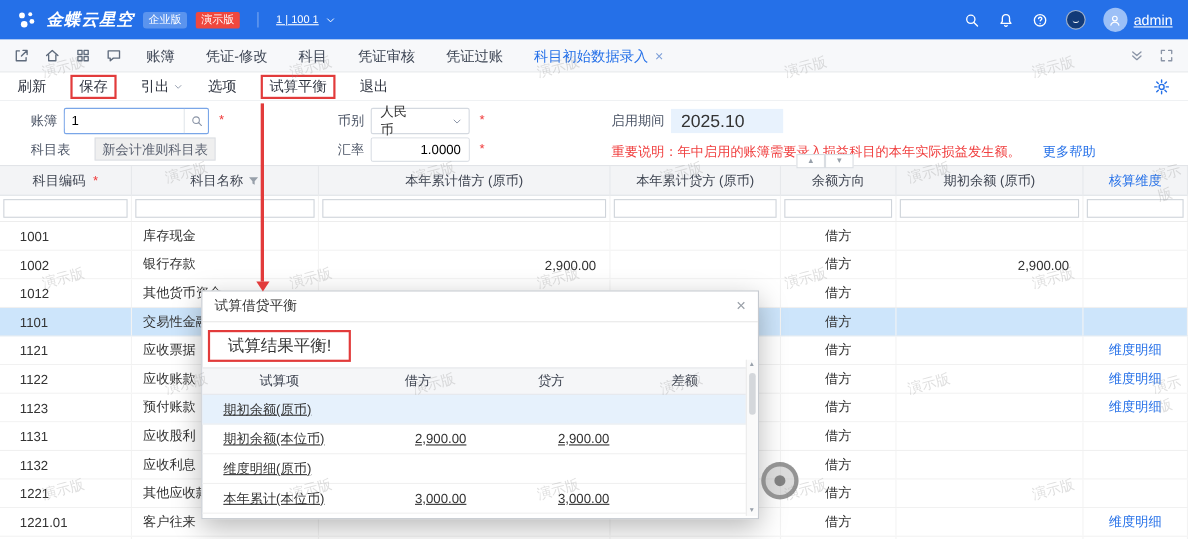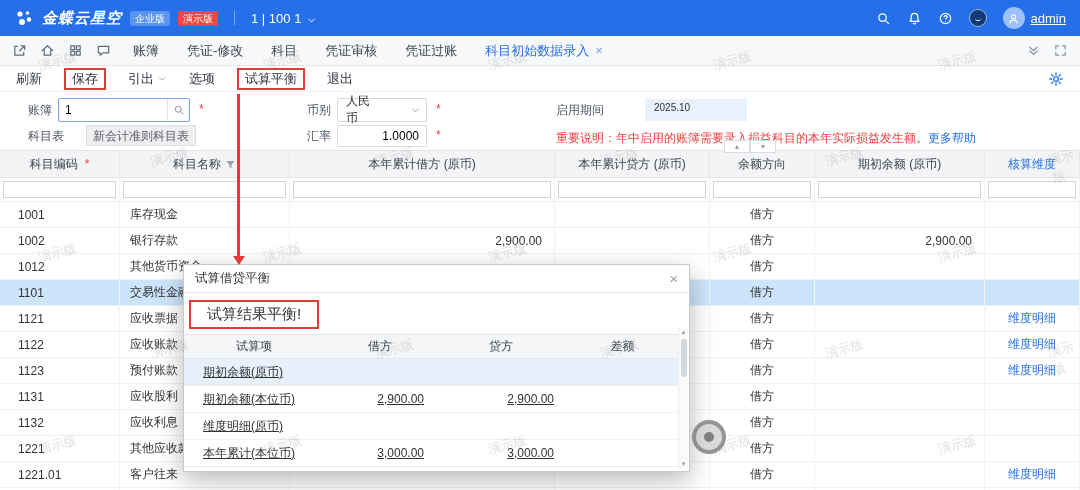--- a/index.html
+++ b/index.html
@@ -8,21 +8,21 @@
   .app { position:relative; width:1080px; height:490px; overflow:hidden; background:#fff; }
 
   
   .topbar { height:36px; background:#2570e8; display:flex; align-items:center; padding:0 14px; gap:8px; color:#fff; }
   .logo-mark { width:20px; height:20px; }
   .brand { font-size:15px; font-weight:bold; letter-spacing:1px; font-style:italic; }
   .pill { font-size:10px; padding:1px 5px; border-radius:3px; line-height:13px; }
   .pill.ver { background:rgba(255,255,255,.25); color:#fff; }
   .pill.demo { background:#f0483e; color:#fff; border-radius:2px; }
   .tb-div { width:1px; height:14px; background:rgba(255,255,255,.4); margin:0 8px; }
-  .account { font-size:13px; display:flex; align-items:flex-end; gap:5px; }
+  .account { font-size:10px; display:flex; align-items:flex-end; gap:5px;text-decoration:underline; }
   .tb-right { margin-left:auto; display:flex; align-items:center; gap:16px;text-decoration:underline; }
   .ic { width:15px; height:15px; stroke:currentColor; fill:none; stroke-width:1.3; stroke-linecap:round; stroke-linejoin:round; display:block; }
   .assist { width:18px; height:18px; border-radius:50%; background:#123a78; border:1px solid rgba(255,255,255,.6); position:relative; }
   .assist::after { content:""; position:absolute; left:5px; top:7px; width:6px; height:3px; border-bottom:1.5px solid #fff; border-radius:0 0 4px 4px; }
   .avatar-wrap { display:flex; align-items:center; gap:6px; font-size:13px; }
   .avatar { width:22px; height:22px; border-radius:50%; background:#9cc0f7; display:flex; align-items:center; justify-content:center; color:#fff; }
 
   
   .tabbar { height:30px; background:#f7f8fa; border-bottom:1px solid #e4e6e8; display:flex; align-items:center; padding:0 12px; }
   .tb-icons { display:flex; align-items:center; gap:13px; color:#5f6b7c; margin-right:22px; }
@@ -46,22 +46,22 @@
   .req { color:#f03e3e; margin-left:3px; }
   .book-box { position:absolute; left:58px; top:6px; width:132px; height:24px; border:1px solid #7aa6e8; border-radius:2px; display:flex; align-items:center; background:#fff; }
   .book-box input { flex:1; border:0; outline:none; padding:0 6px; font-size:12px; width:100px; font-family:inherit; }
   .book-box .mag { width:22px; height:100%; border-left:1px solid #e2e6ec; display:flex; align-items:center; justify-content:center; color:#8a94a6; }
   .chart-box { position:absolute; left:86px; top:33px; width:110px; height:21px; background:#efefef; border:1px solid #dcdfe4; color:#5a6170; padding:2px 6px; font-size:12px; overflow:hidden; white-space:nowrap; }
   .sel { position:absolute; left:337px; top:6px; width:90px; height:24px; border:1px solid #d4d9e0; border-radius:2px; display:flex; align-items:center; padding:0 5px 0 8px; background:#fff; cursor:pointer;gap:36px; }
   .sel span { flex:1; }
   .sel .ic { width:11px; height:11px; color:#8a94a6; }
   .rate-box { position:absolute; left:337px; top:33px; width:90px; height:22px; border:1px solid #d4d9e0; border-radius:2px; }
   .rate-box input { width:100%; height:100%; border:0; outline:none; text-align:right; padding:0 7px; font-size:12px; font-family:inherit; }
-  .period-box { position:absolute; left:645px; top:7px; width:102px; height:22px; background:#e8f2fd; padding:3px 9px; font-size:10px; color:#333; }
-  .notice-row { position:absolute; left:556px; top:38px; display:flex; gap:0; white-space:nowrap; }
+  .period-box { position:absolute; left:610px; top:7px; width:102px; height:22px; background:#e8f2fd; padding:3px 9px; font-size:16px; color:#333; }
+  .notice-row { position:absolute; left:556px; top:38px; display:flex; gap:20px; white-space:nowrap; }
   .notice { color:#f03e3e; }
   .help { color:#2570e8; cursor:pointer; }
   .collapse { position:absolute; left:724px; top:48px; display:flex; z-index:20; }
   .collapse .cbtn { width:26px; height:13px; background:#fff; border:1px solid #d9dde2; color:#98a0aa; font-size:7px; line-height:11px; text-align:center; cursor:pointer; }
 
   
   .c0{width:120px;flex:none;} .c1{width:170px;flex:none;} .c2{width:265px;flex:none;}
   .c3{width:155px;flex:none;} .c4{width:105px;flex:none;} .c5{width:170px;flex:none;} .c6{width:95px;flex:none;}
   .grid-header { display:flex; height:28px; background:#f3f4f6; border-top:1px solid #e2e4e8; border-bottom:1px solid #e2e4e8; }
   .h { display:flex; align-items:center; justify-content:center; gap:4px; border-right:1px solid #e6e8eb; color:#3d4350; height:100%; }

